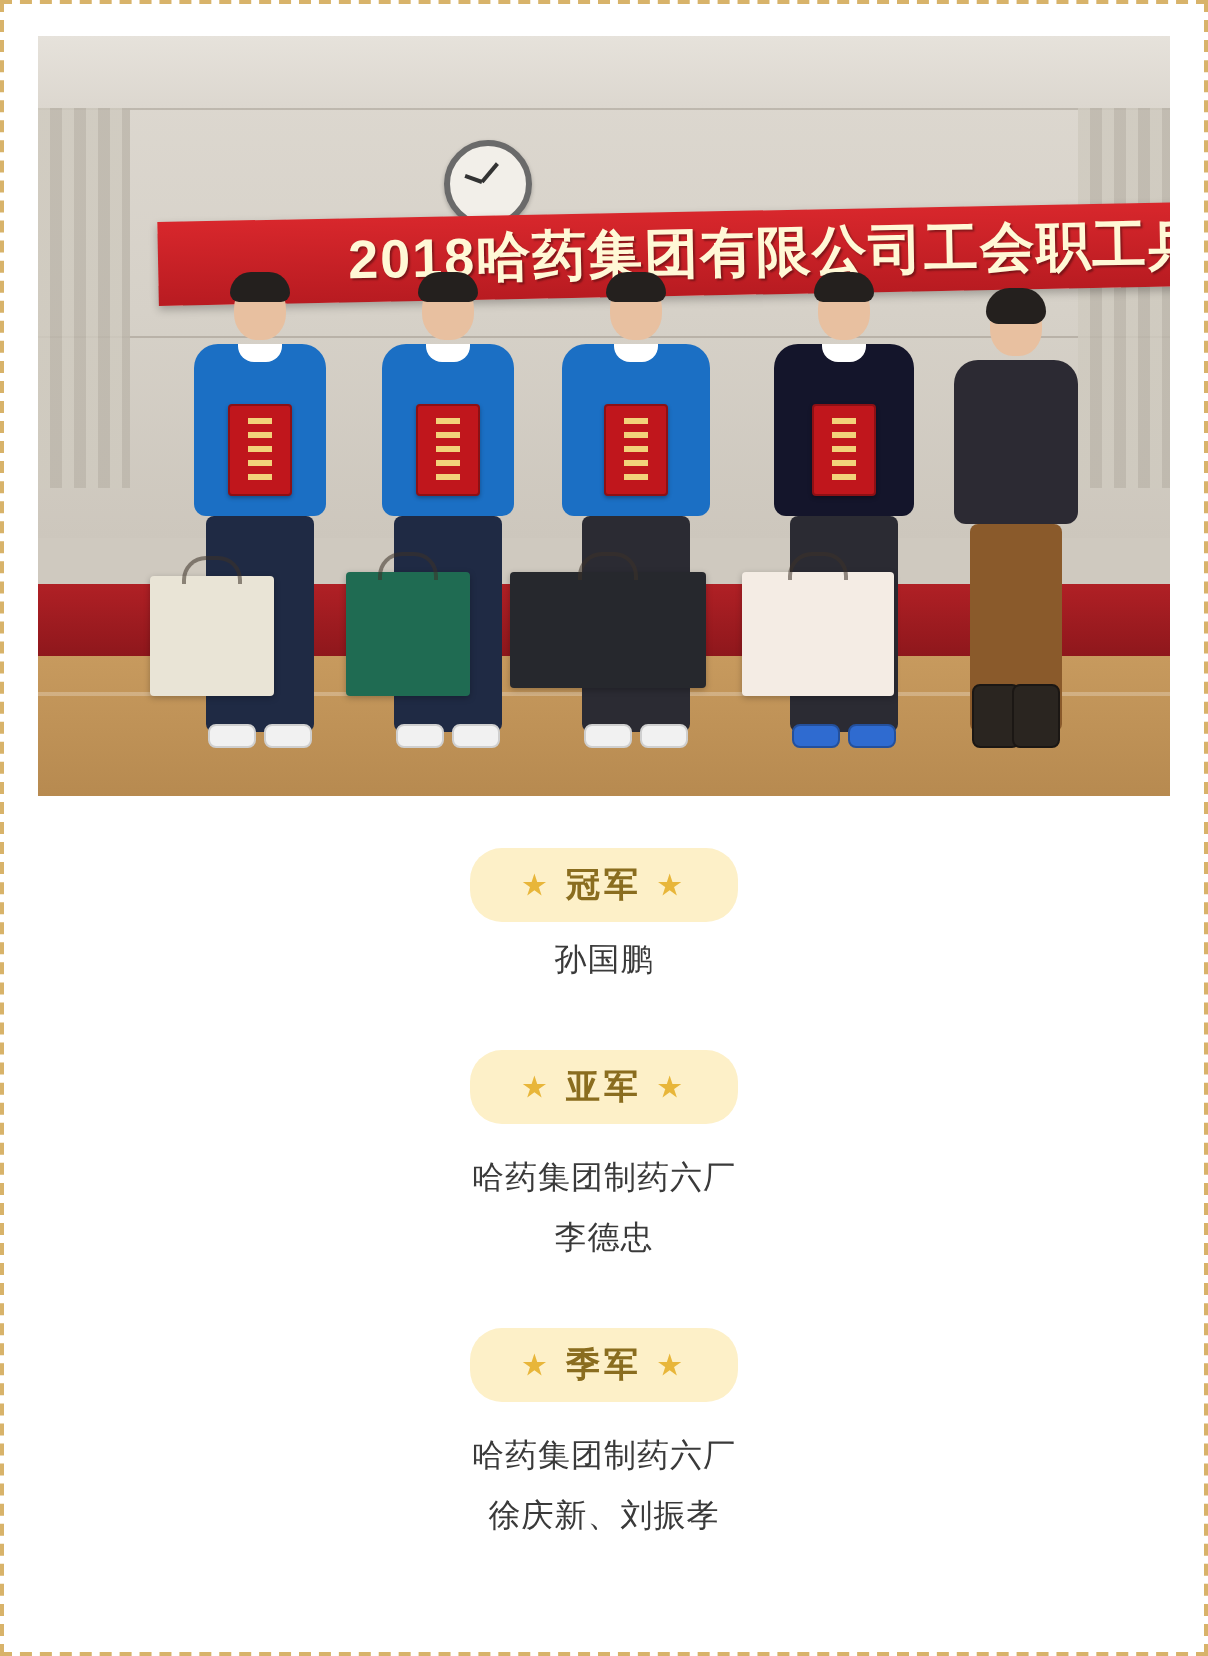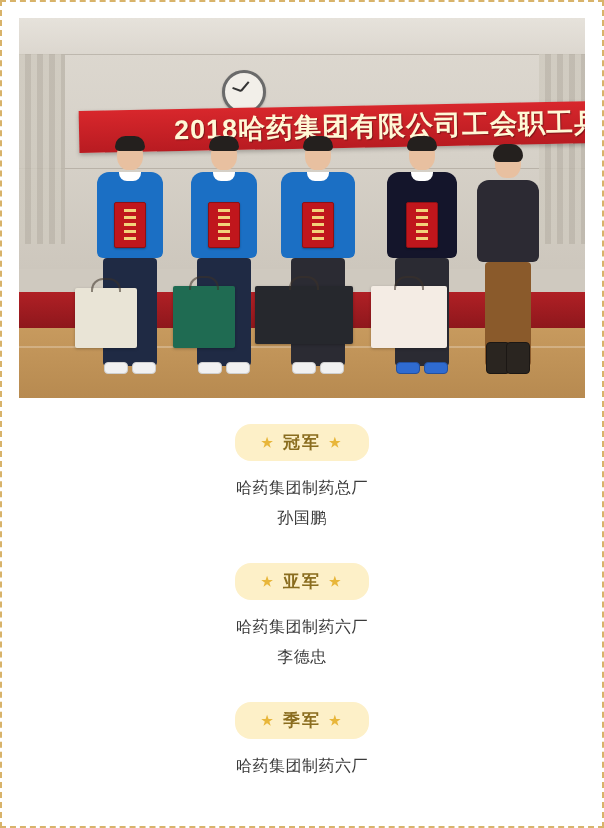--- a/index.html
+++ b/index.html
@@ -253,21 +253,20 @@
     </div>
 
     <div class="awards">
 
       <div class="award">
         <div class="ribbon">
           <span class="star">★</span>
           <span>冠军</span>
           <span class="star">★</span>
         </div>
-        <div class="award-line">哈药集团制药总厂</div>
         <div class="award-line second">孙国鹏</div>
       </div>
 
       <div class="spacer-1"></div>
 
       <div class="award">
         <div class="ribbon">
           <span class="star">★</span>
           <span>亚军</span>
           <span class="star">★</span>
@@ -278,17 +277,18 @@
 
       <div class="spacer-2"></div>
 
       <div class="award">
         <div class="ribbon">
           <span class="star">★</span>
           <span>季军</span>
           <span class="star">★</span>
         </div>
         <div class="award-line">哈药集团制药六厂</div>
+        <div class="award-line second">徐庆新、刘振孝</div>
       </div>
 
     </div>
   </div>
 </div>
 
 </body></html>

